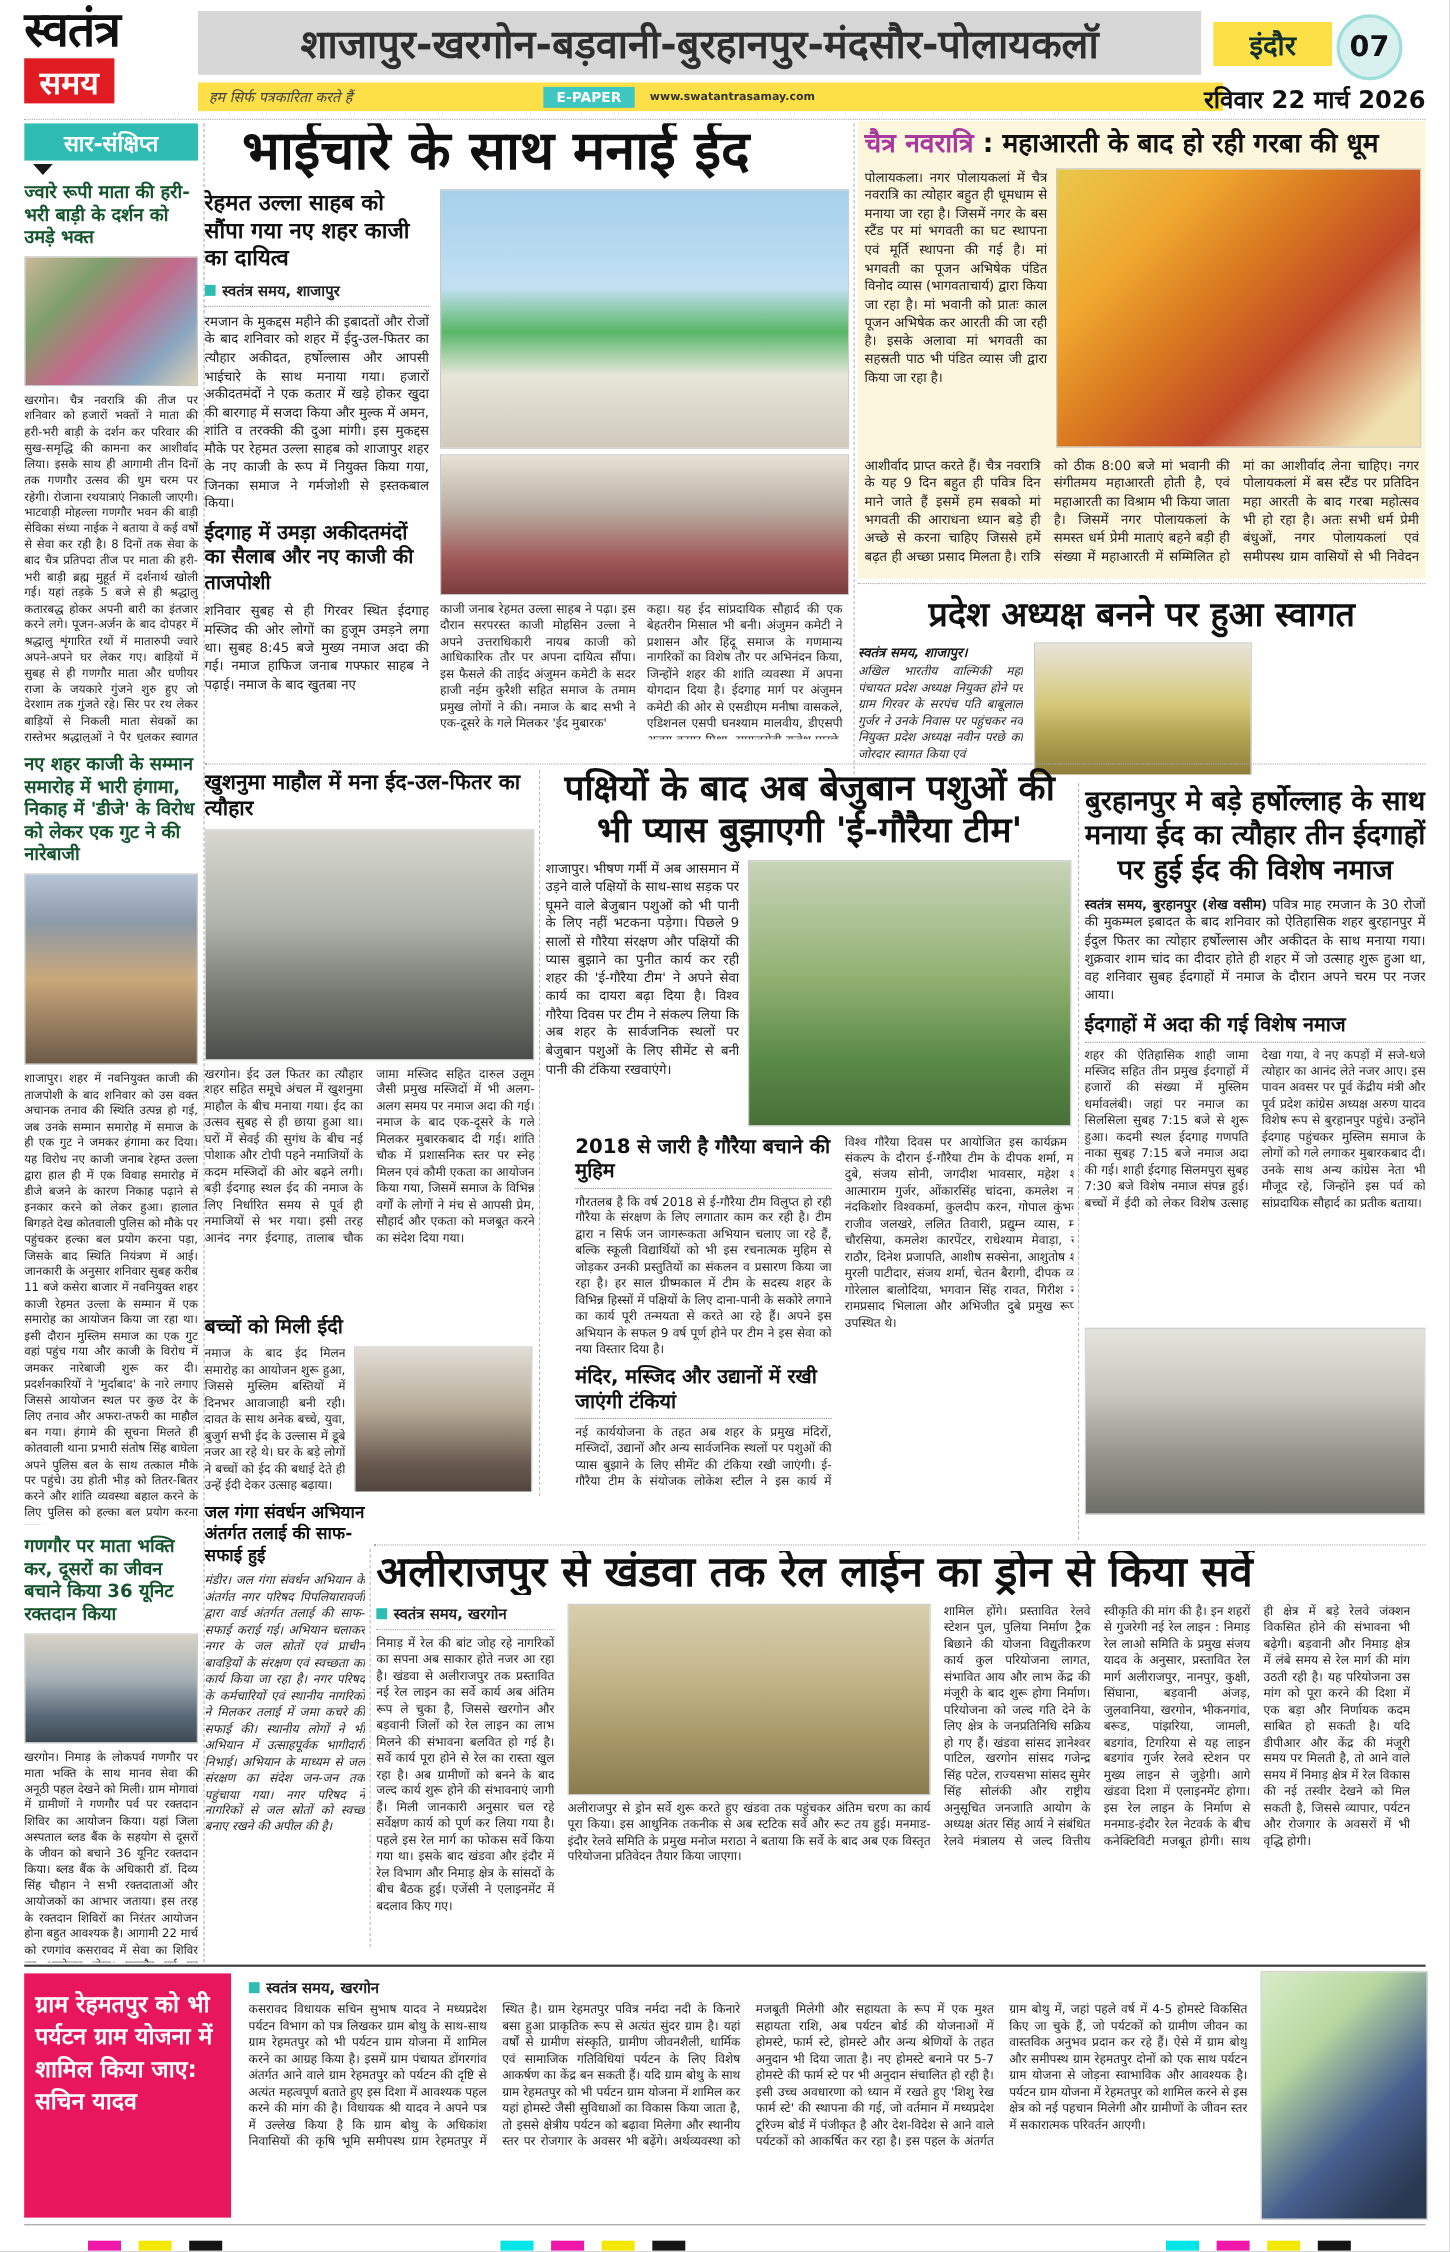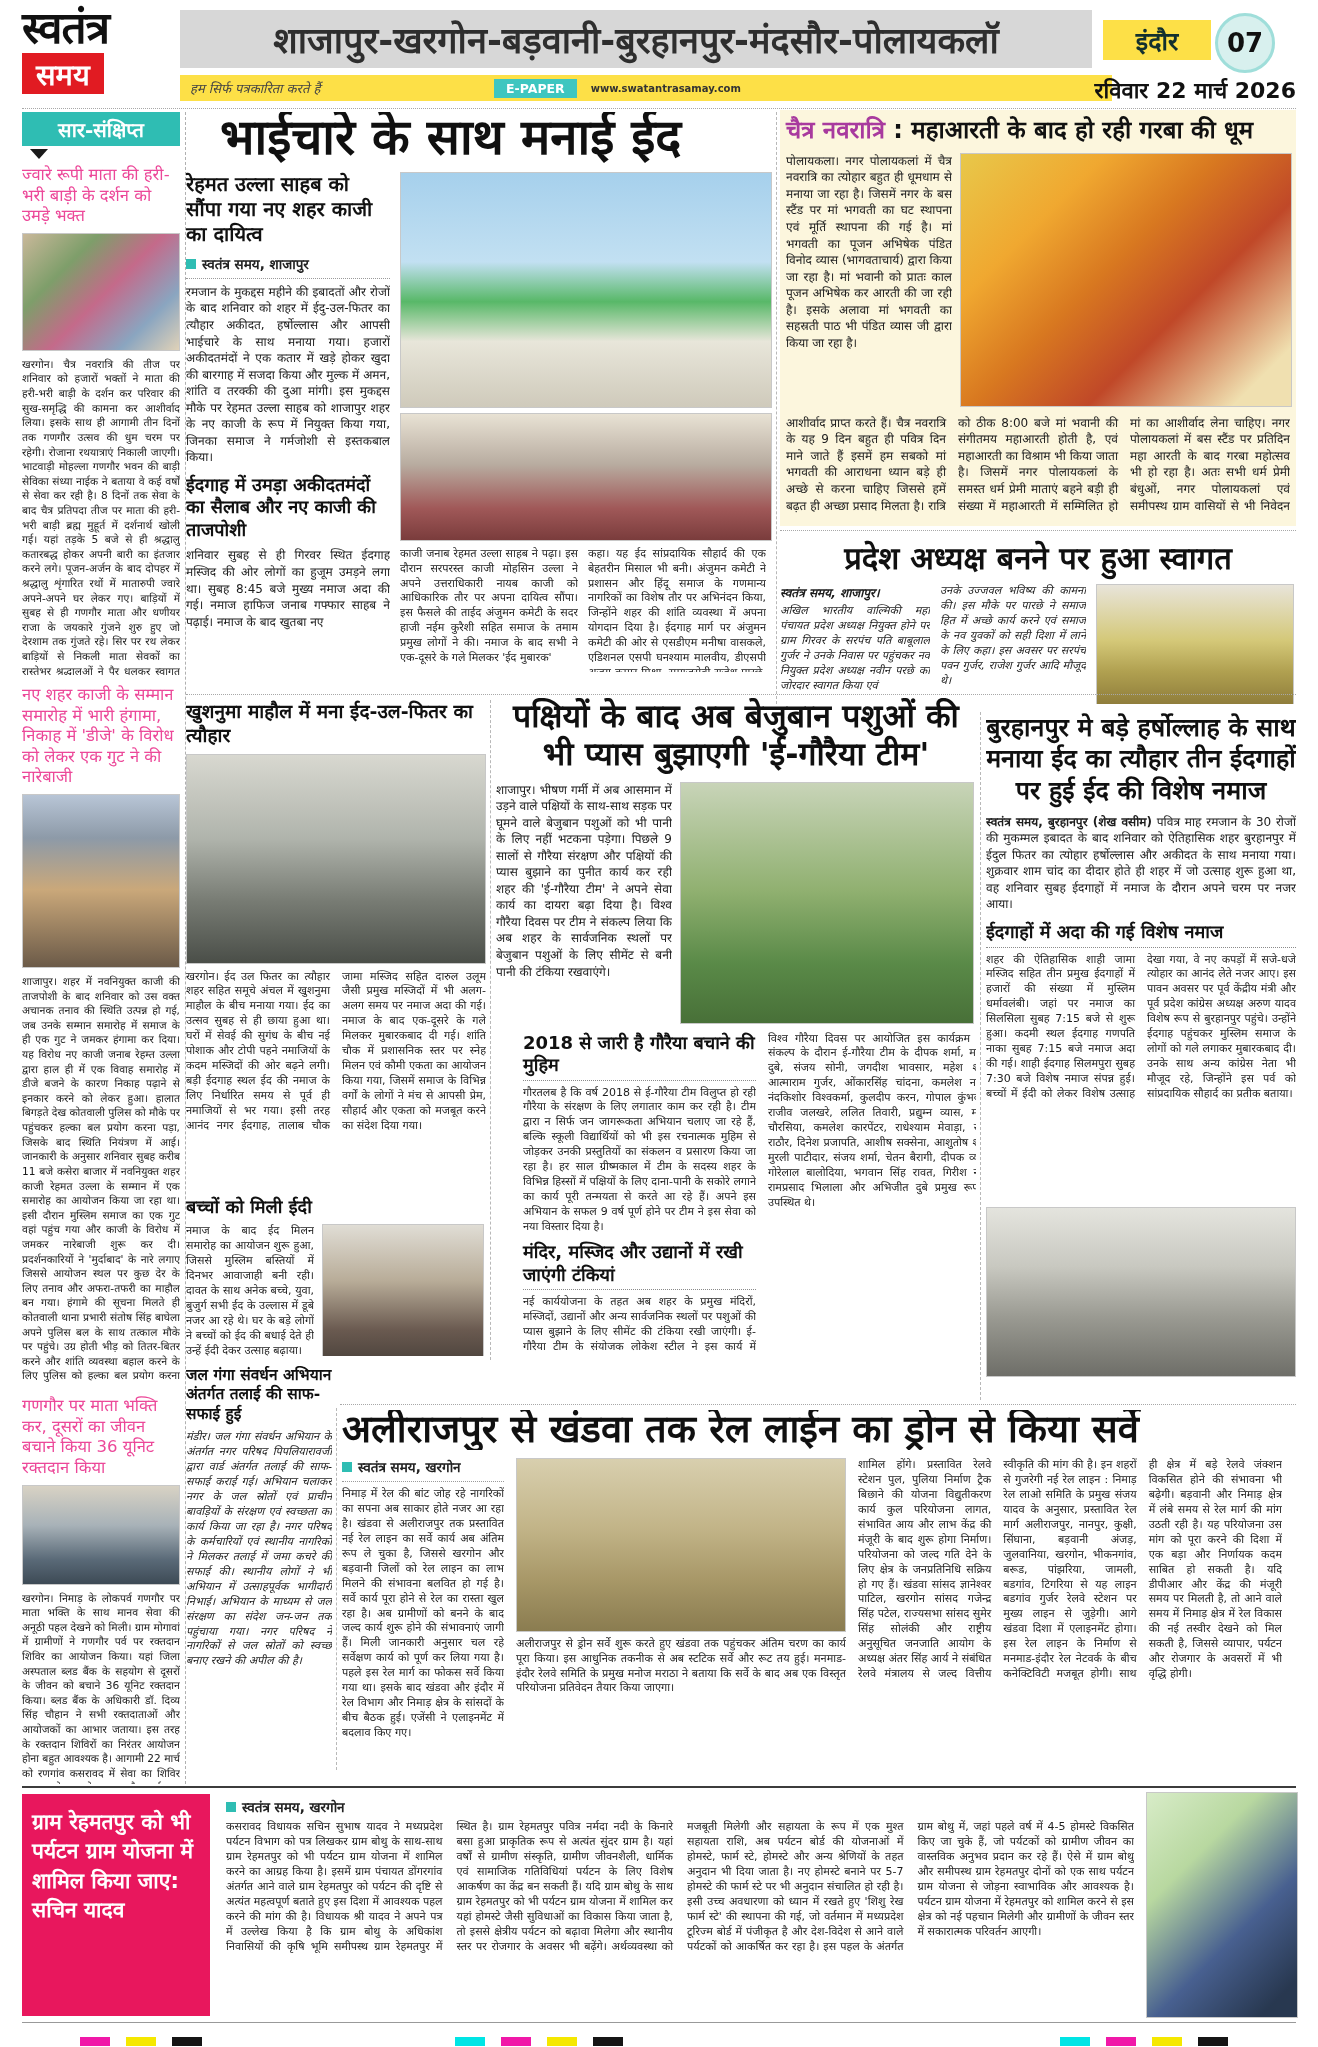--- a/index.html
+++ b/index.html
@@ -44,21 +44,21 @@
   .tag-row{background:#fde047;display:flex;align-items:center;gap:14px;padding:0 10px;font-size:13px;}
   .epaper-chip{background:#3ec6c0;color:#fff;font-weight:700;font-size:12.5px;padding:2px 12px;}
   .url{font-weight:700;color:#333;font-size:10px;}
   .date-txt{font-size:22px;font-weight:800;text-align:right;color:#111;}
   
   .sb{border-right:1px dashed #b0b0b0;padding-right:5px;}
   .sb-title{background:#2fbdb3;color:#fff;font-weight:800;font-size:20px;display:flex;
             align-items:center;justify-content:center;height:34px;}
   .sb-tri{width:0;height:0;border-left:9px solid transparent;border-right:9px solid transparent;
           border-top:10px solid #1a1a1a;margin:3px 0 4px 8px;}
-  .sb-head{font-size:16.5px;font-weight:400;line-height:1.25;margin:6px 0;color:#ec4899;}
+  .sb-head{font-size:16.5px;font-weight:700;line-height:1.25;margin:6px 0;color:#14532d;}
   .sb-body{font-size:10.6px;line-height:1.38;text-align:justify;overflow:hidden;}
   
   .h-main{font-size:49px;font-weight:800;line-height:1.06;color:#101010;}
   .h-nav{font-size:24px;font-weight:800;line-height:1.2;color:#111;}
   .kicker{color:#a83a9e;}
   .h-pradesh{font-size:31px;font-weight:800;text-align:center;color:#101010;}
   .h-gaur{font-size:32px;font-weight:800;line-height:1.18;text-align:center;color:#101010;}
   .h-sub{font-size:18px;font-weight:800;line-height:1.3;text-align:center;color:#151515;}
   .h-bur{font-size:25px;font-weight:800;line-height:1.25;text-align:center;color:#101010;}
   .h-rail{font-size:38px;font-weight:800;text-align:left;line-height:1.05;color:#101010;white-space:nowrap;overflow:hidden;}
@@ -159,21 +159,20 @@
 
   <div class="abs hdash" style="left:780px;top:530px;width:516px;"></div>
 
   <div class="abs" style="left:780px;top:536px;width:516px;height:168px;overflow:hidden;">
     <div class="h-pradesh">प्रदेश अध्यक्ष बनने पर हुआ स्वागत</div>
     <div style="display:flex;gap:10px;margin-top:6px;">
       <div style="width:150px;flex:0 0 auto;">
         <div class="italic" style="font-weight:700;font-size:12px;">स्वतंत्र समय, शाजापुर।</div>
         <div class="small-txt italic" style="margin-top:3px;height:100px;">अखिल भारतीय वाल्मिकी महा पंचायत प्रदेश अध्यक्ष नियुक्त होने पर ग्राम गिरवर के सरपंच पति बाबूलाल गुर्जर ने उनके निवास पर पहुंचकर नव नियुक्त प्रदेश अध्यक्ष नवीन परछे का जोरदार स्वागत किया एवं</div>
       </div>
-      <div class="small-txt italic" style="width:146px;height:125px;flex:0 0 auto;">उनके उज्जवल भविष्य की कामना की। इस मौके पर पारछे ने समाज हित में अच्छे कार्य करने एवं समाज के नव युवकों को सही दिशा में लाने के लिए कहा। इस अवसर पर सरपंच पवन गुर्जर, राजेश गुर्जर आदि मौजूद थे।</div>
       <div class="photo ph8" style="width:196px;height:124px;flex:0 0 auto;"></div>
     </div>
   </div>
 
   <div class="abs hdash" style="left:186px;top:694px;width:1110px;"></div>
 
   <div class="abs" style="left:186px;top:700px;width:300px;height:656px;overflow:hidden;">
     <div class="xhead" style="font-size:19px;">खुशनुमा माहौल में मना ईद-उल-फितर का त्यौहार</div>
     <div class="photo ph6" style="height:208px;margin-top:6px;"></div>
     <div class="small-txt cols2" style="margin-top:6px;height:218px;">खरगोन। ईद उल फितर का त्यौहार शहर सहित समूचे अंचल में खुशनुमा माहौल के बीच मनाया गया। ईद का उत्सव सुबह से ही छाया हुआ था। घरों में सेवई की सुगंध के बीच नई पोशाक और टोपी पहने नमाजियों के कदम मस्जिदों की ओर बढ़ने लगी। बड़ी ईदगाह स्थल ईद की नमाज के लिए निर्धारित समय से पूर्व ही नमाजियों से भर गया। इसी तरह आनंद नगर ईदगाह, तालाब चौक जामा मस्जिद सहित दारुल उलूम जैसी प्रमुख मस्जिदों में भी अलग-अलग समय पर नमाज अदा की गई। नमाज के बाद एक-दूसरे के गले मिलकर मुबारकबाद दी गई। शांति चौक में प्रशासनिक स्तर पर स्नेह मिलन एवं कौमी एकता का आयोजन किया गया, जिसमें समाज के विभिन्न वर्गों के लोगों ने मंच से आपसी प्रेम, सौहार्द और एकता को मजबूत करने का संदेश दिया गया।</div>

